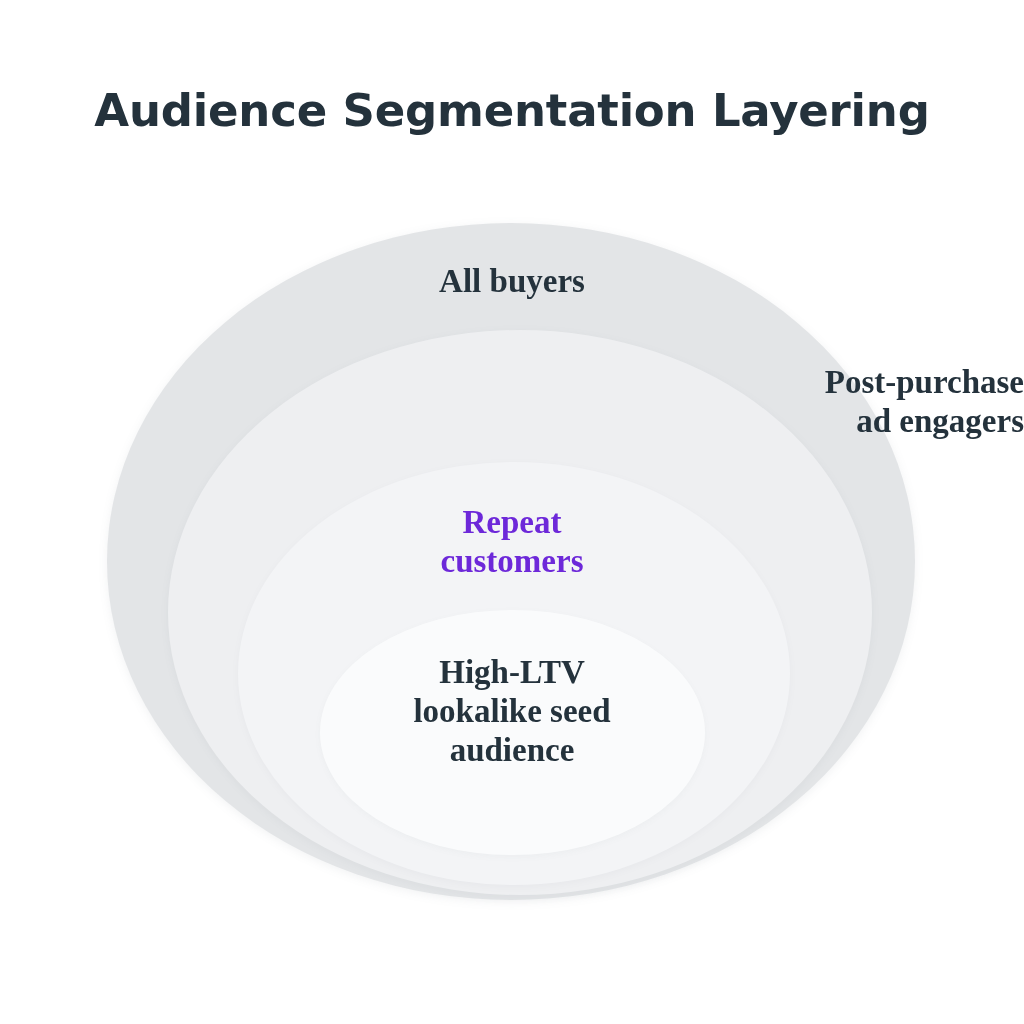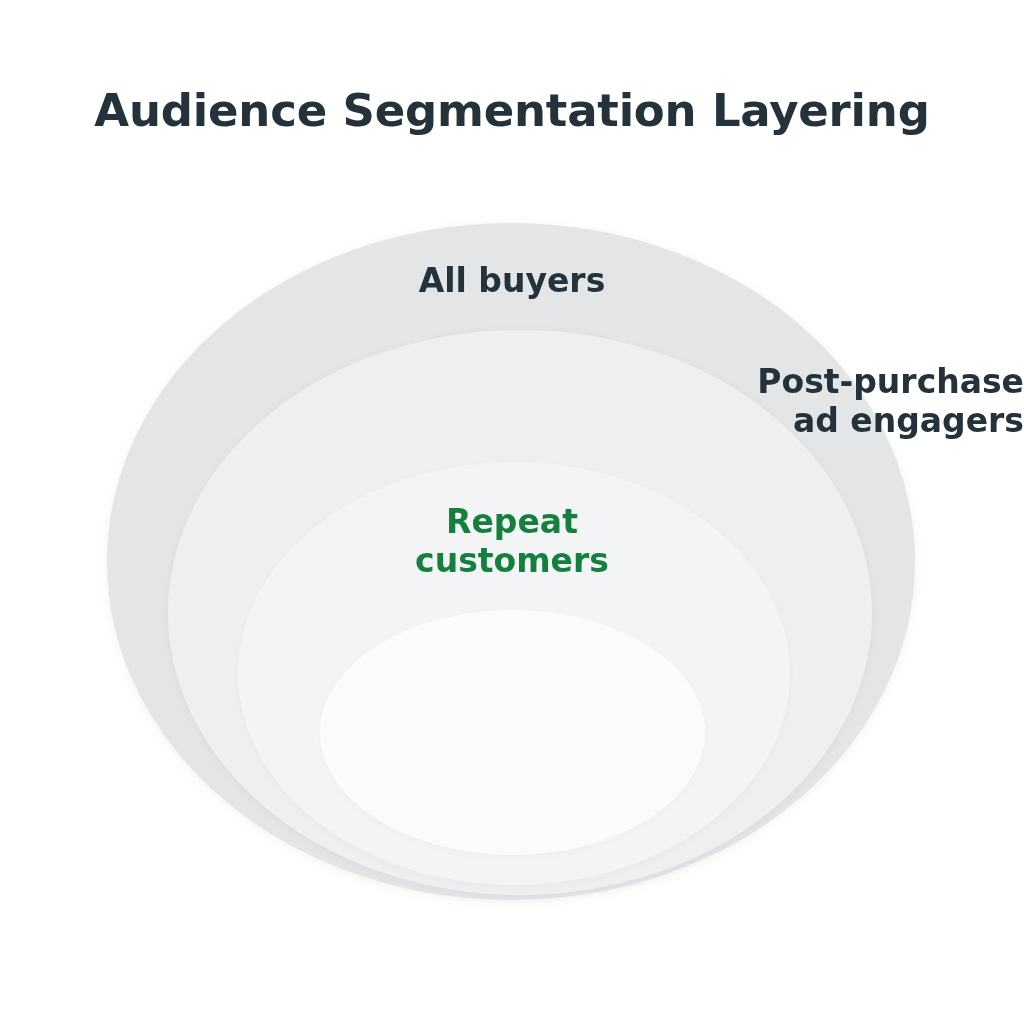--- a/index.html
+++ b/index.html
@@ -90,20 +90,21 @@
   
   .layer-label {
     position: absolute;
     width: 1024px;
     left: 0;
     text-align: center;
     color: #24323c;
     font-weight: 600;
     line-height: 1.18;
     white-space: pre-line;
+    font-family: Liberation Serif, serif;
   }
 
   .label-0 {
     top: 262px;
     font-size: 33px;
   }
   .label-1 {
     top: 363px;
     font-size: 33px;
     text-align: right;
@@ -132,18 +133,21 @@
 
     <div class="layer layer-2" style="background: rgb(243, 244, 246);"></div>
 
     <div class="layer layer-3" style="background: rgb(250, 251, 252);"></div>
 
     <div class="layer-label label-0" style="color: rgb(36, 50, 60);">All buyers</div>
 
     <div class="layer-label label-1" style="color: rgb(36, 50, 60);">Post-purchase
 ad engagers</div>
 
-    <div class="layer-label label-2" style="color: #15803d;">Repeat
+    <div class="layer-label label-2" style="color: #6d28d9;">Repeat
 customers</div>
 
+    <div class="layer-label label-3" style="color: rgb(36, 50, 60);">High-LTV
+lookalike seed
+audience</div>
 
   </div>
 </div>
 
 </body></html>

